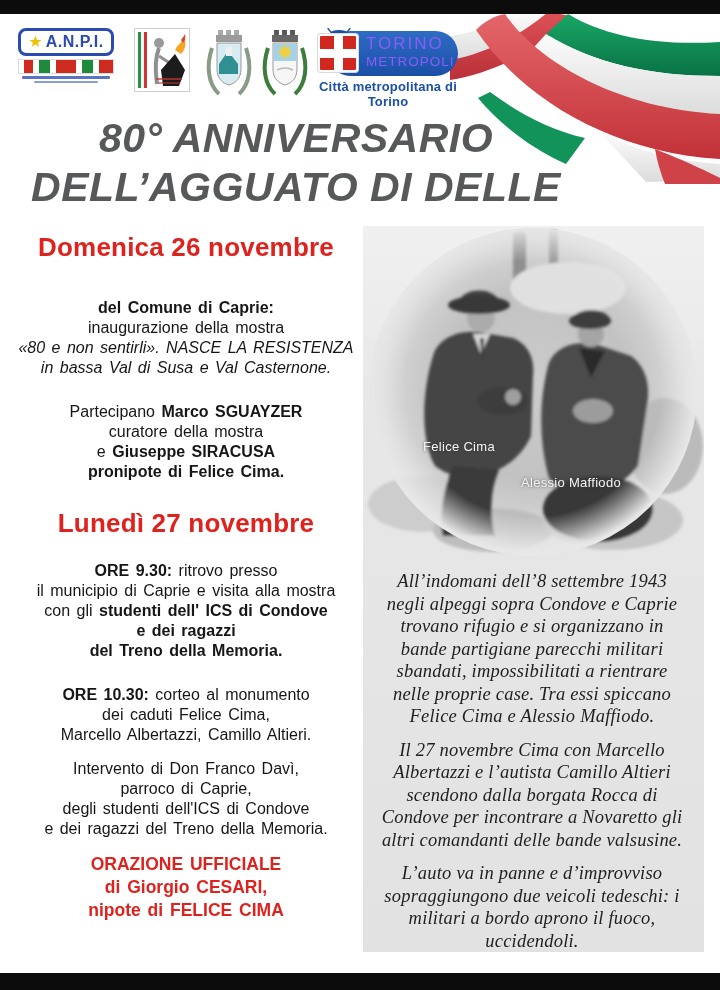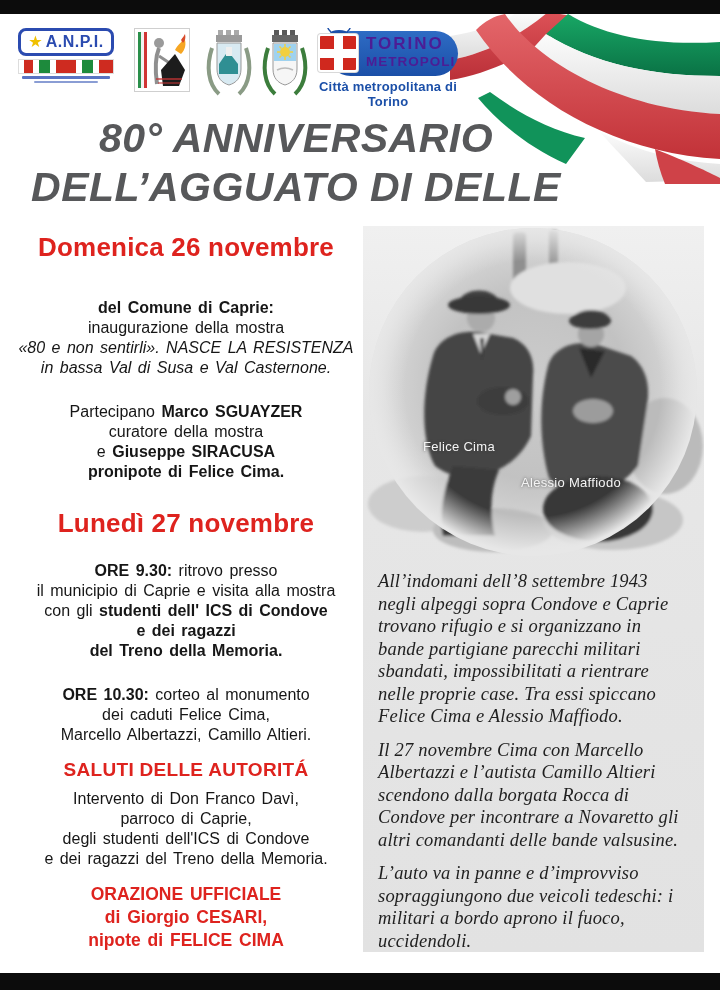--- a/index.html
+++ b/index.html
@@ -42,21 +42,21 @@
   .logo.coat{width:50px;margin-right:6px;}
   .logo.coat2{margin-right:8px;}
   .logo.torino{width:140px;position:relative;height:66px;}
   .torino-pill{position:absolute;left:10px;top:3px;width:130px;height:45px;border-radius:23px;
     background:linear-gradient(#2E6CC4,#1B4FA8);}
   .torino-shield{position:absolute;left:0;top:6px;width:40px;height:38px;background:#D0281E;
     border:2px solid #fff;border-radius:3px;box-shadow:0 0 0 1px #d9d9d9;}
   .torino-shield .cv{position:absolute;left:50%;top:0;width:9px;height:100%;margin-left:-4.5px;background:#fff;}
   .torino-shield .ch{position:absolute;top:50%;left:0;height:9px;width:100%;margin-top:-4.5px;background:#fff;}
   .torino-bull{position:absolute;left:8px;top:0px;width:26px;height:8px;}
-  .torino-text{position:absolute;left:48px;top:7px;color:#4c1d95;font-weight:bold;line-height:1;}
+  .torino-text{position:absolute;left:48px;top:7px;color:#8b5cf6;font-weight:normal;line-height:1;}
   .torino-l1{font-size:17px;letter-spacing:2px;display:block;}
   .torino-l2{font-size:13.5px;letter-spacing:1px;display:block;margin-top:3px;}
   .torino-caption{position:absolute;left:0;top:51px;width:140px;text-align:center;
     color:var(--torino-blue);font-weight:bold;font-size:13px;letter-spacing:.2px;}
 
   
   .title{
     position:absolute;top:114px;left:0;width:592px;margin:0;text-align:center;
     font-style:italic;font-weight:bold;font-size:41px;line-height:49px;
     color:var(--title-gray);letter-spacing:.5px;
@@ -79,21 +79,21 @@
     background:linear-gradient(180deg,#F0F0F0 0%,#E7E7E7 25%,#E2E2E2 100%);
   }
   .photo-wrap{position:relative;width:412px;height:338px;}
   .photo-wrap svg{position:absolute;left:0;top:0;}
   .photo-label{position:absolute;color:#F4F4F4;font-size:13px;letter-spacing:.3px;
     text-shadow:0 0 3px rgba(60,60,60,.8);white-space:nowrap;}
   .photo-label.l1{left:60px;top:213px;}
   .photo-label.l2{left:158px;top:249px;}
   .story{padding:6px 18px 0 15px;font-family:"Liberation Serif",serif;font-style:italic;
     font-size:18.5px;line-height:22.5px;color:#1F1F1F;letter-spacing:.2px;}
-  .story p{margin:0 0 11px;}
+  .story p{margin:0 0 11px;text-align:center;}
 </style>
 </head>
 <body>
 
 <div class="page">
 
   <div class="bar top"></div>
   <div class="bar bottom"></div>
 
   <svg class="flag" viewBox="0 0 270 170" aria-hidden="true">
@@ -249,21 +249,20 @@
       <span class="b">del Treno della Memoria.</span>
     </p>
 
     <p class="block tight">
       <span class="b">ORE 10.30:</span>
       <span>corteo al monumento</span><br>
       <span>dei caduti Felice Cima,</span><br>
       <span>Marcello Albertazzi, Camillo Altieri.</span>
     </p>
 
-    <h3 class="saluti-heading">SALUTI DELLE AUTORITÁ</h3>
 
     <p class="block tight">
       <span>Intervento di Don Franco Davì,</span><br>
       <span>parroco di Caprie,</span><br>
       <span>degli studenti dell'ICS di Condove</span><br>
       <span>e dei ragazzi del Treno della Memoria.</span>
     </p>
 
     <p class="orazione">
       <span>ORAZIONE UFFICIALE</span><br>

